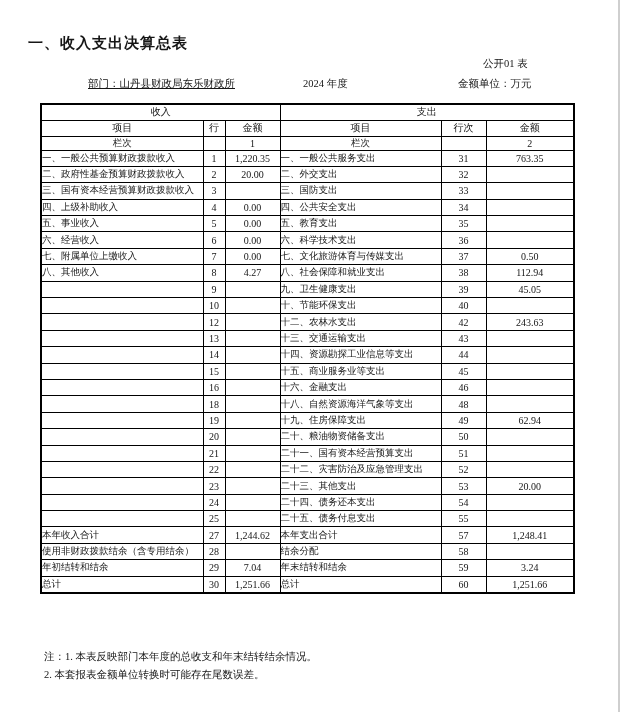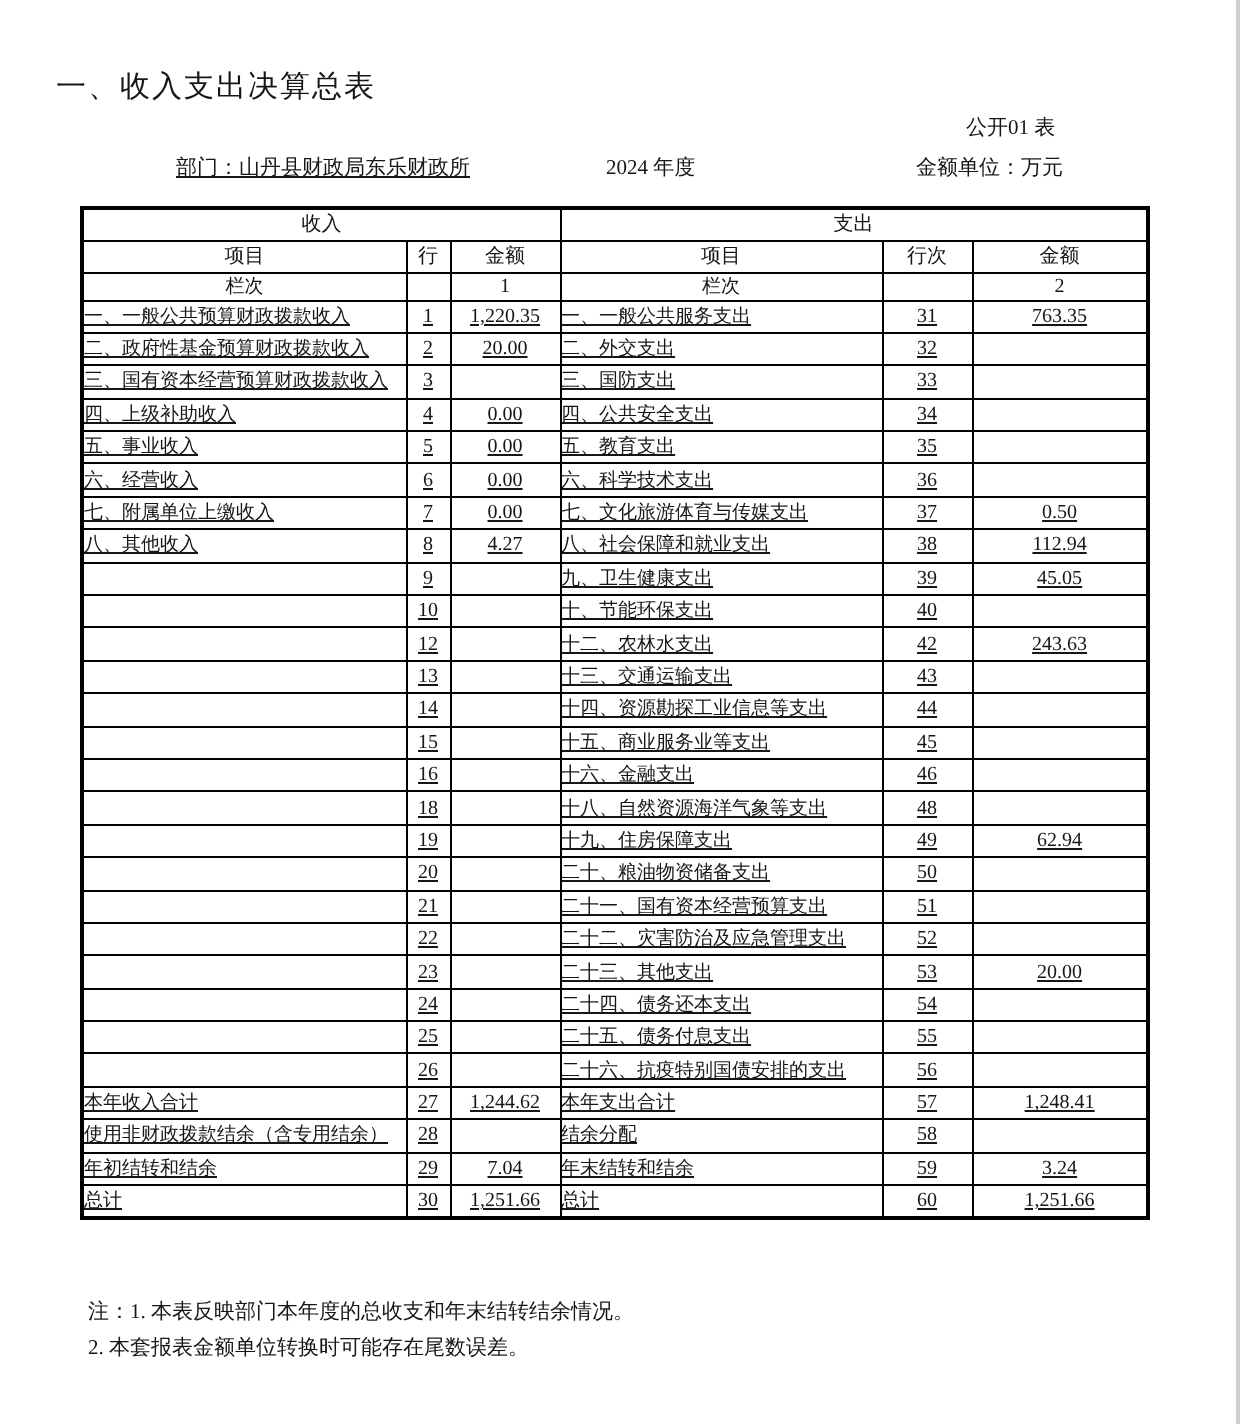--- a/index.html
+++ b/index.html
@@ -10,21 +10,21 @@
     font-family: "Liberation Serif", "DejaVu Serif", serif;
     color: #161616;
     overflow: hidden;
   }
   .page-edge {
     position: absolute; top: 0; right: 1px; width: 2px; height: 712px;
     background: #cfcfcf;
   }
   .title {
     position: absolute; left: 28px; top: 34px;
-    font-size: 15px; font-weight: normal; letter-spacing: 1px;
+    font-size: 15px; font-weight: bold; letter-spacing: 1px;
   }
   .doc-label {
     position: absolute; left: 483px; top: 57px; font-size: 10.5px;
   }
   .meta { position: absolute; top: 77px; font-size: 10.5px; white-space: nowrap; }
   .meta.dept { left: 88px; text-decoration: underline; }
   .meta.year { left: 303px; }
   .meta.unit { left: 458px; }
 
   table.summary {
@@ -35,21 +35,21 @@
   }
   table.summary { border: 2px solid #000; }
   table.summary th, table.summary td {
     border: 1px solid #000;
     padding: 0; overflow: hidden; white-space: nowrap;
     font-weight: normal;
   }
   tr.h1 { height: 16px; }
   tr.h2 { height: 16px; }
   tr.h3 { height: 14px; }
-  tbody tr { height: 16.4px; text-decoration: underline; }
+  tbody tr { height: 16.4px; }
   th { text-align: center; }
   td.item { text-align: left; padding-left: 3px; font-size: 9.5px; }
   td.num { text-align: center; }
   th.banci-item { text-align: center; font-size: 9.5px; }
 
   .notes {
     position: absolute; left: 44px; top: 648px;
     font-size: 10.5px; line-height: 18px; white-space: nowrap;
   }
 </style>
@@ -274,28 +274,20 @@
       </tr>
       <tr>
         <td class="item"></td>
         <td class="num">25</td>
         <td class="num"></td>
         <td class="item">二十五、债务付息支出</td>
         <td class="num">55</td>
         <td class="num"></td>
       </tr>
       <tr>
-        <td class="item"></td>
-        <td class="num">26</td>
-        <td class="num"></td>
-        <td class="item">二十六、抗疫特别国债安排的支出</td>
-        <td class="num">56</td>
-        <td class="num"></td>
-      </tr>
-      <tr>
         <td class="item">本年收入合计</td>
         <td class="num">27</td>
         <td class="num">1,244.62</td>
         <td class="item">本年支出合计</td>
         <td class="num">57</td>
         <td class="num">1,248.41</td>
       </tr>
       <tr>
         <td class="item">使用非财政拨款结余（含专用结余）</td>
         <td class="num">28</td>

